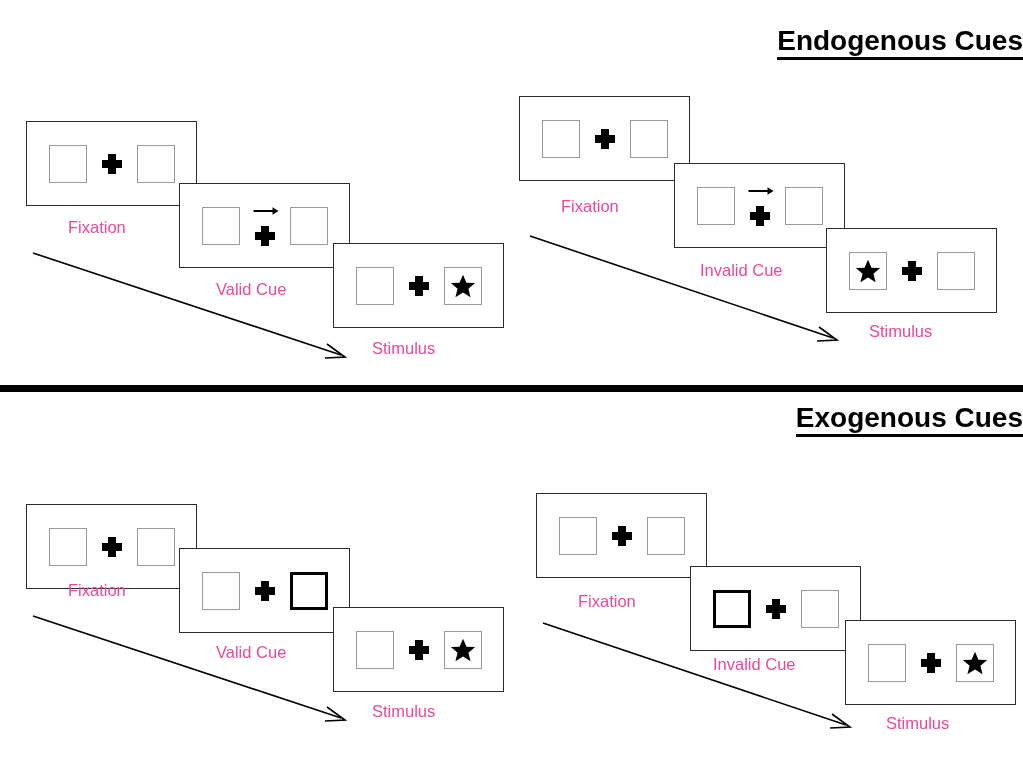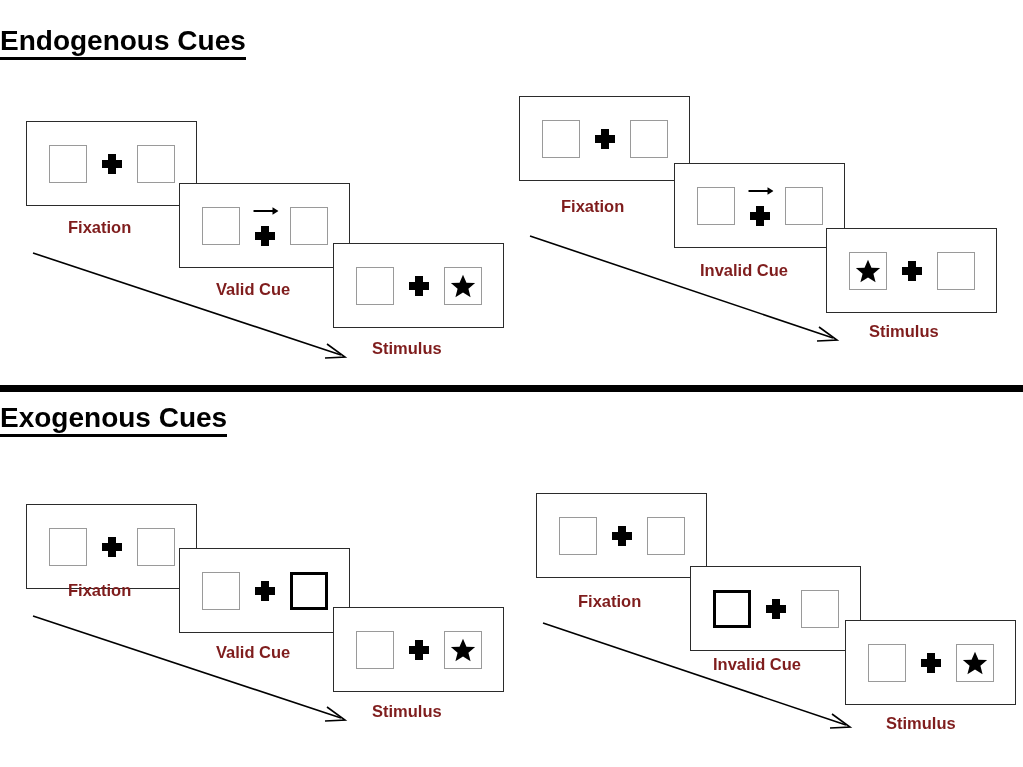--- a/index.html
+++ b/index.html
@@ -13,21 +13,21 @@
     position: relative;
     overflow: hidden;
     font-family: "Liberation Sans", sans-serif;
     color: #000000;
   }
 
   
   .section-title {
     position: absolute;
     width: 100%;
-    text-align: left;
+    text-align: right;
     font-size: 28px;
     font-weight: bold;
     letter-spacing: 0px;
     color: #000;
   }
   .section-title span {
     border-bottom: 3px solid #000;
     padding-bottom: 1px;
   }
 
@@ -126,22 +126,22 @@
     left: 50%;
     transform: translateX(-48%);
     width: 26px;
     height: 10px;
   }
 
   
   .caption {
     position: absolute;
     font-size: 16.5px;
-    font-weight: bold;
-    color: #7f1d1d;
+    font-weight: normal;
+    color: #ec4899;
     white-space: nowrap;
   }
 
   
   .flow-arrow {
     position: absolute;
     overflow: visible;
   }
 </style>
 </head>

